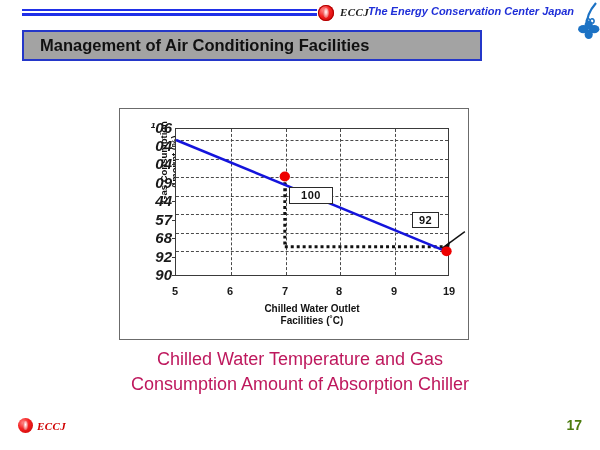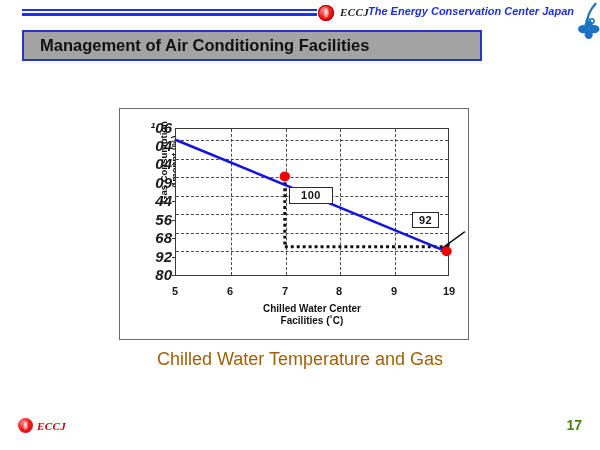--- a/index.html
+++ b/index.html
@@ -227,21 +227,21 @@
   #callout-92  { left: 412px; top: 212px; width: 27px; height: 16px; }
 
   
   #caption {
     position: absolute;
     left: 0; top: 347px;
     width: 600px;
     text-align: center;
     font-size: 18px;
     line-height: 25px;
-    color: #a16207;
+    color: #be185d;
   }
 
   
   #footer-mark {
     position: absolute;
     left: 18px; top: 418px;
     width: 15px; height: 15px;
     border-radius: 50%;
     background: radial-gradient(circle at 35% 32%, #ff8a8a 0%, #f52020 42%, #c20000 100%);
   }
@@ -305,24 +305,24 @@
     <span>Gas Consumption</span><br>
     <span>Amount (%)</span>
   </div>
 
   <div id="ylabels">
     <div class="ytick" style="top:14px">¹06</div>
     <div class="ytick" style="top:32px">04</div>
     <div class="ytick" style="top:50px">04</div>
     <div class="ytick" style="top:69px">09</div>
     <div class="ytick" style="top:87px">44</div>
-    <div class="ytick" style="top:106px">56</div>
+    <div class="ytick" style="top:106px">57</div>
     <div class="ytick" style="top:124px">68</div>
     <div class="ytick" style="top:143px">92</div>
-    <div class="ytick" style="top:161px">80</div>
+    <div class="ytick" style="top:161px">90</div>
   </div>
 
   <div class="ytick-mark" style="top:37px"></div>
   <div class="ytick-mark" style="top:55px"></div>
   <div class="ytick-mark" style="top:74px"></div>
   <div class="ytick-mark" style="top:92px"></div>
   <div class="ytick-mark" style="top:111px"></div>
   <div class="ytick-mark" style="top:129px"></div>
   <div class="ytick-mark" style="top:148px"></div>
   <div class="ytick-mark" style="top:166px"></div>
@@ -363,27 +363,28 @@
   <div id="xlabels">
     <div class="xtick" style="left:42px">5</div>
     <div class="xtick" style="left:97px">6</div>
     <div class="xtick" style="left:152px">7</div>
     <div class="xtick" style="left:206px">8</div>
     <div class="xtick" style="left:261px">9</div>
     <div class="xtick" style="left:316px">19</div>
   </div>
 
   <div id="x-axis-title">
-    <span>Chilled Water Center</span><br>
+    <span>Chilled Water Outlet</span><br>
     <span>Facilities (˚C)</span>
   </div>
 </div>
 
 <div class="callout" id="callout-100">100</div>
 <div class="callout" id="callout-92">92</div>
 
 <div id="caption">
   <span>Chilled Water Temperature and Gas</span><br>
+  <span>Consumption Amount of Absorption Chiller</span>
 </div>
 
 <div id="footer-mark"></div>
 <div id="footer-eccj">ECCJ</div>
 <div id="page-number">17</div>
 
 </body></html>

